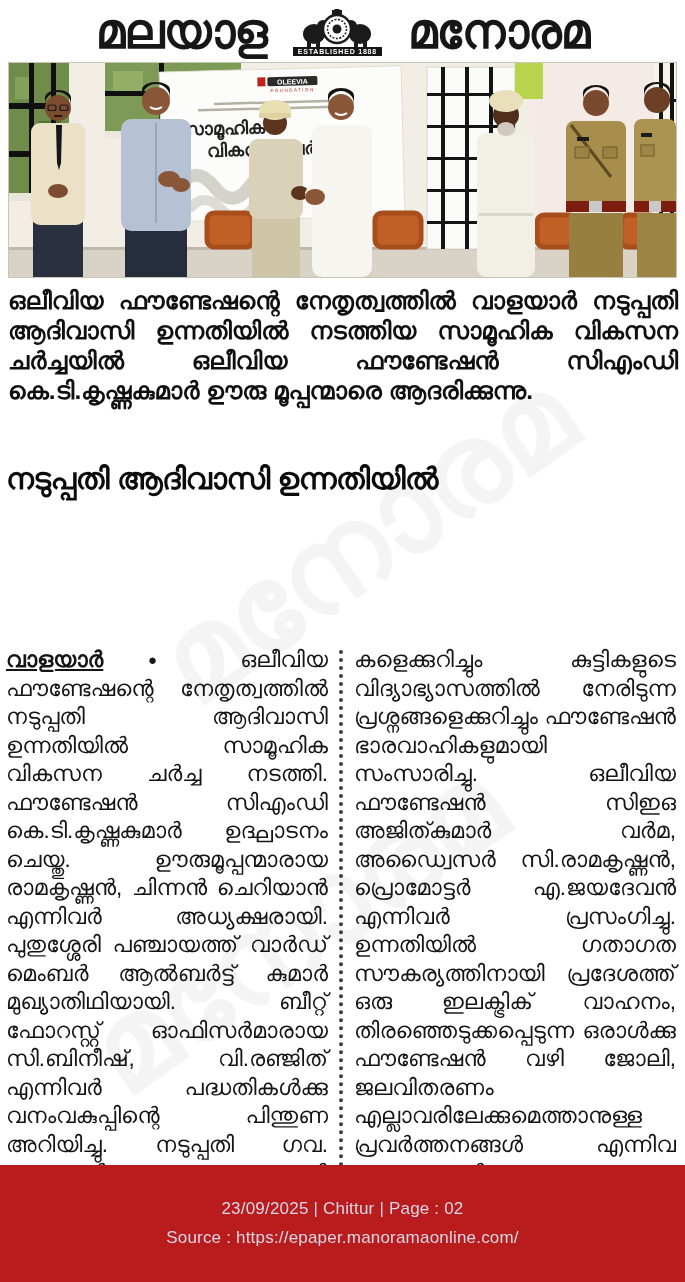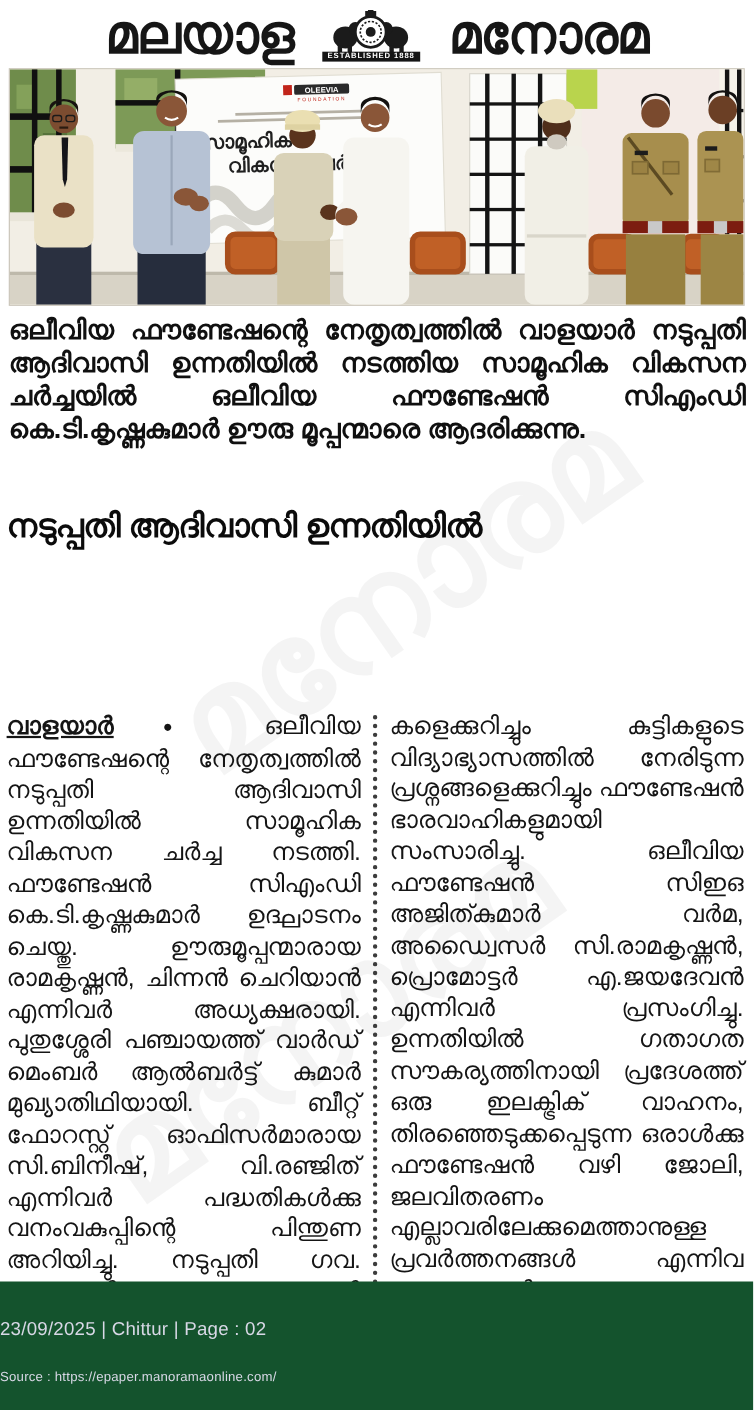--- a/index.html
+++ b/index.html
@@ -51,27 +51,27 @@
     text-align:justify;
   }
   .col-sep {
     width:0; border-left:4px dotted #3c3c3c; margin:4px 11px 14px 11px;
   }
   .dateline { font-weight:700;text-decoration:underline; }
   .dl-bullet { font-size:15px; vertical-align:2px; }
   
   .footer {
     position:absolute; top:1165px; left:0; width:685px; height:117px; z-index:2;
-    background:#14532d; 
+    background:#b91c1c; text-align:center;
   }
   .footer-meta {
     padding-top:34px; color:#d8d8e6; font-size:17px; letter-spacing:.2px;
   }
   .footer-source {
-    margin-top:25px; color:#d8d8e6; font-size:12px; letter-spacing:.2px;
+    margin-top:9px; color:#d8d8e6; font-size:17px; letter-spacing:.2px;
   }
   
   .wm {
     position:absolute; z-index:1; color:rgba(0,0,0,0.045); font-weight:900;
     pointer-events:none; white-space:nowrap;
   }
   .wm1 { top:470px; left:130px; font-size:120px; transform:rotate(-35deg); }
   .wm2 { top:860px; left:60px;  font-size:120px; transform:rotate(-35deg); }
 </style>
 </head>

